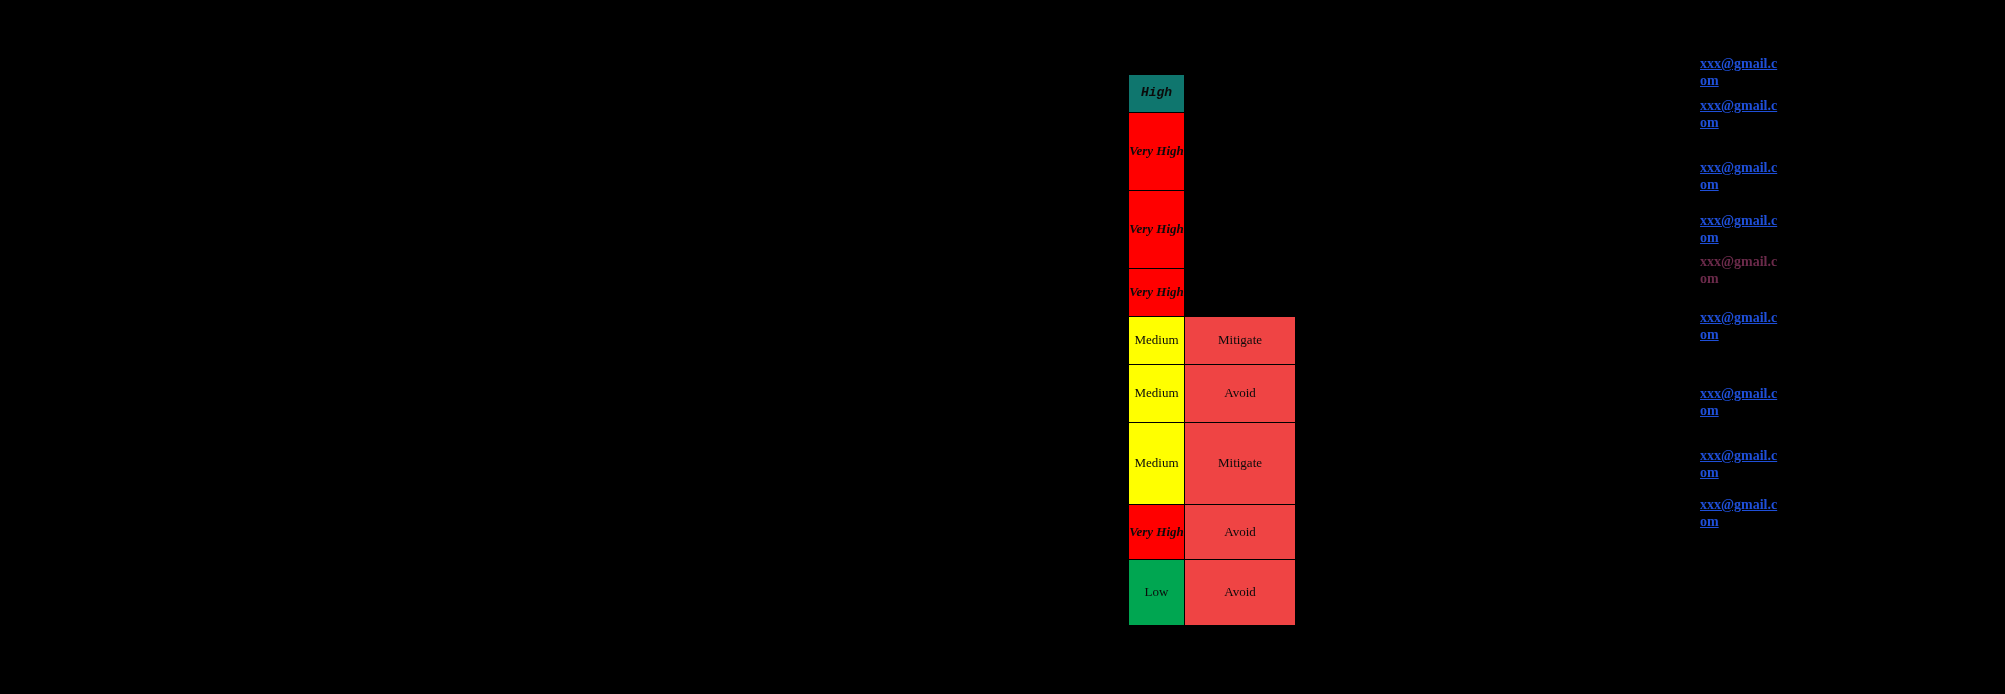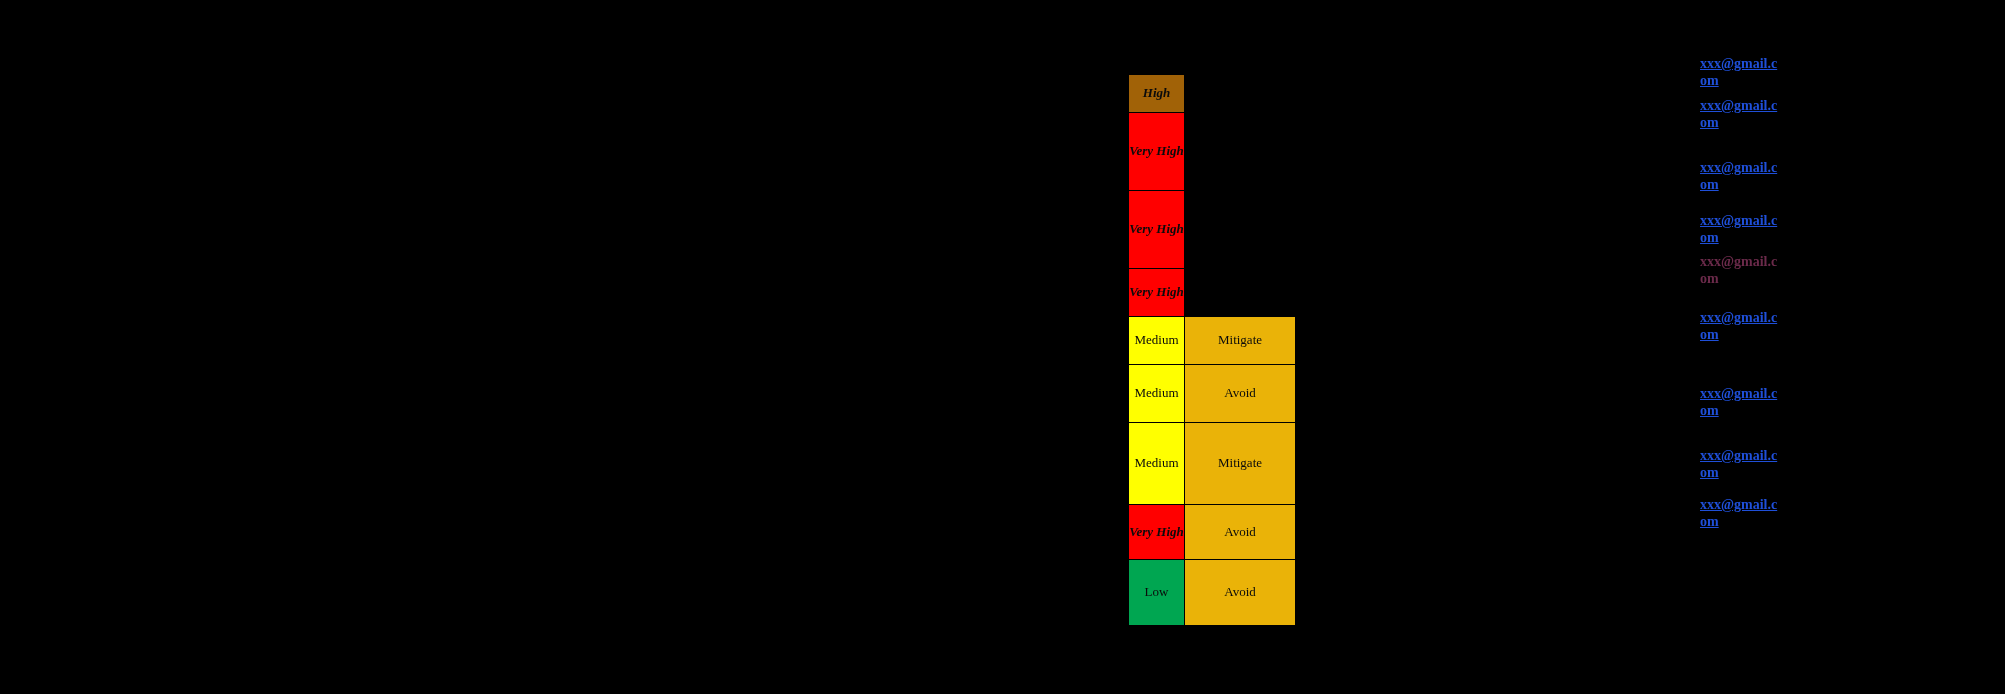--- a/index.html
+++ b/index.html
@@ -38,21 +38,21 @@
   td.level {
     width: 55px;
     font-size: 12.5px;
   }
   td.level.emph {
     font-style: italic;
     font-weight: bold;
   }
   td.action {
     width: 110px;
-    background: #eab308;
+    background: #ef4444;
     font-size: 13px;
   }
   
   td.action.blank {
     background: #000000;
     border-color: #000000;
     border-left-color: #000000;
   }
 
   
@@ -82,21 +82,21 @@
     color: #6B2A4A;
     text-decoration: none;
   }
 </style>
 </head>
 <body>
 
 <table id="risk-table">
   <tbody>
       <tr style="height: 38px;">
-        <td class="level emph" style="background: #a16207;">High</td>
+        <td class="level emph" style="background: #0f766e; font-family: Liberation Mono, monospace;">High</td>
         <td class="action blank"></td>
       </tr>
       <tr style="height: 78px;">
         <td class="level emph" style="background: rgb(255, 0, 0);">Very High</td>
         <td class="action blank"></td>
       </tr>
       <tr style="height: 78px;">
         <td class="level emph" style="background: rgb(255, 0, 0);">Very High</td>
         <td class="action blank"></td>
       </tr>

